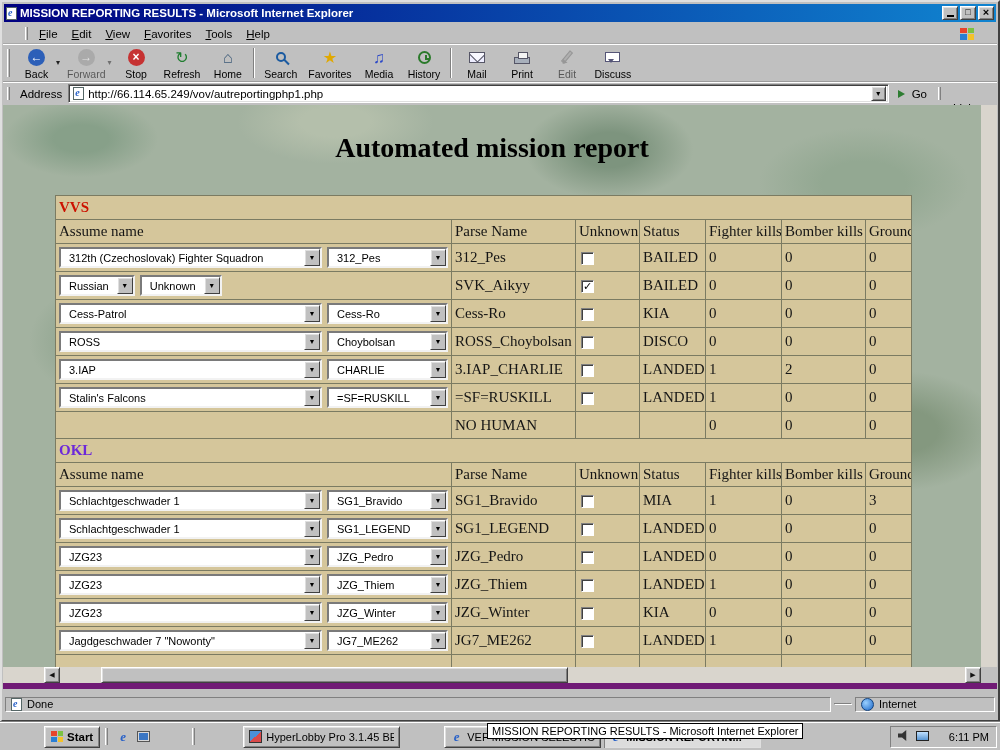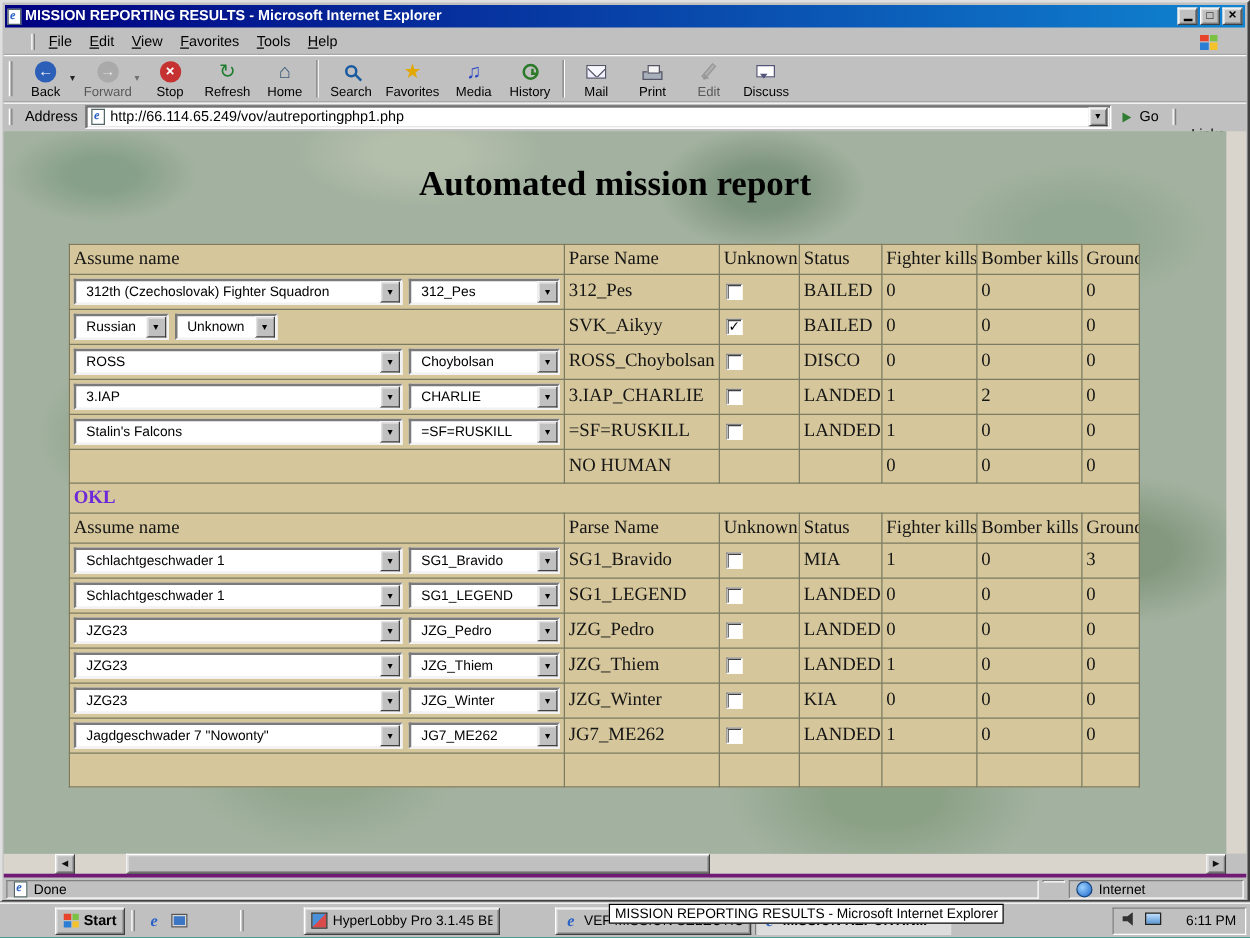--- a/index.html
+++ b/index.html
@@ -131,22 +131,22 @@
                 justify-content:center; color:#111; flex:none; }
   .v-track { flex:1; position:relative; }
   .v-thumb { position:absolute; top:0; left:0; width:16px; height:190px; }
   .h-row { height:16px; display:flex; flex:none; }
   .h-scroll { flex:1; display:flex; background:#d9d5cd; }
   .h-track { flex:1; position:relative; }
   .h-thumb { position:absolute; left:0; top:0; height:16px; width:54%; }
   .corner { width:16px; height:16px; background:#c0c0c0; flex:none; }
 
   
-  .status-bar { height:20px; display:flex; gap:3px; padding:2px; align-items:flex-start; flex:none;
-                border-top:3px solid #701a75; }
+  .status-bar { height:36px; display:flex; gap:3px; padding:2px; align-items:center; flex:none;
+                border-top:6px solid #701a75; }
   .panel { border:1px solid; border-color:#808080 #fff #fff #808080; display:flex; align-items:center;
            gap:5px; padding:0 5px; font-size:11px; color:#000; }
   .st-left { flex:1; } .st-mid { width:18px; } .st-right { width:140px; }
   .globe { display:inline-block; width:13px; height:13px; border-radius:50%;
            background:radial-gradient(circle at 35% 35%, #9ad0ff, #1a66c8); border:1px solid #12427e; }
 
   
   .taskbar { position:absolute; left:0; bottom:0; width:1000px; height:28px; background:#c0c0c0;
              border-top:1px solid #fff; box-shadow:0 -1px 0 #808080; display:flex; align-items:center;
              padding:2px 3px; gap:3px; }
@@ -326,20 +326,23 @@
         <colgroup>
           <col style="width:396px">
             <col style="width:124px">
             <col style="width:64px">
           <col style="width:66px">
             <col style="width:76px">
             <col style="width:84px">
             <col style="width:46px">
         </colgroup>
         <tbody id="report-tbody">
+            <tr class="sec-row">
+              <td class="sec-cell" colspan="7" style="color: rgb(204, 17, 0);">VVS</td>
+            </tr>
             <tr class="hdr-row">
               <td class="hdr-cell">Assume name</td>
               <td class="hdr-cell">Parse Name</td>
               <td class="hdr-cell">Unknown</td>
               <td class="hdr-cell">Status</td>
               <td class="hdr-cell">Fighter kills</td>
               <td class="hdr-cell">Bomber kills</td>
               <td class="hdr-cell">Ground</td>
             </tr>
             <tr class="data-row">
@@ -367,20 +370,35 @@
                 </span></td>
               <td class="parse-cell">SVK_Aikyy</td>
               <td class="unk-cell"><span class="w98-check checked">✓</span></td>
               <td class="val-cell">BAILED</td>
               <td class="val-cell">0</td>
               <td class="val-cell">0</td>
               <td class="val-cell">0</td>
             </tr>
             <tr class="data-row">
               <td class="assume-cell"><span class="w98-select wide">
+                  <span class="sel-text">Cess-Patrol</span>
+                  <span class="sel-arrow">▼</span>
+                </span><span class="w98-select pilot">
+                  <span class="sel-text">Cess-Ro</span>
+                  <span class="sel-arrow">▼</span>
+                </span></td>
+              <td class="parse-cell">Cess-Ro</td>
+              <td class="unk-cell"><span class="w98-check"></span></td>
+              <td class="val-cell">KIA</td>
+              <td class="val-cell">0</td>
+              <td class="val-cell">0</td>
+              <td class="val-cell">0</td>
+            </tr>
+            <tr class="data-row">
+              <td class="assume-cell"><span class="w98-select wide">
                   <span class="sel-text">ROSS</span>
                   <span class="sel-arrow">▼</span>
                 </span><span class="w98-select pilot">
                   <span class="sel-text">Choybolsan</span>
                   <span class="sel-arrow">▼</span>
                 </span></td>
               <td class="parse-cell">ROSS_Choybolsan</td>
               <td class="unk-cell"><span class="w98-check"></span></td>
               <td class="val-cell">DISCO</td>
               <td class="val-cell">0</td>

